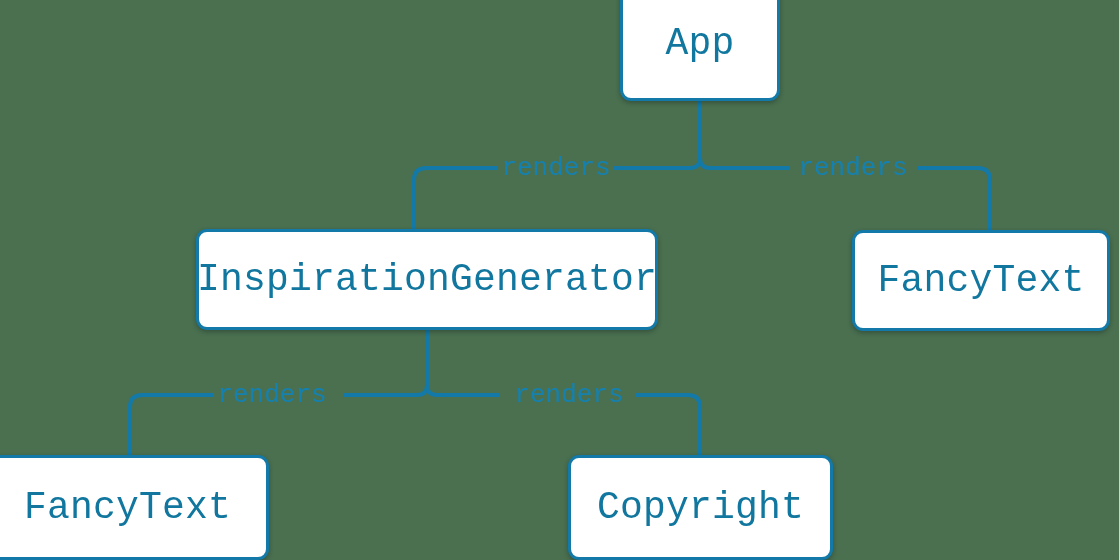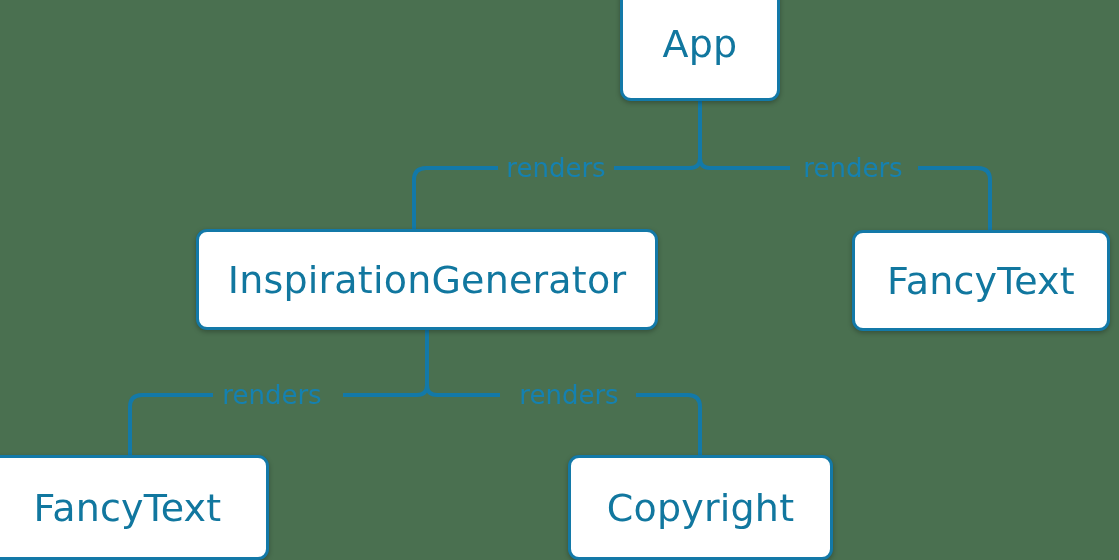--- a/index.html
+++ b/index.html
@@ -10,20 +10,21 @@
     width: 1119px;
     height: 560px;
     background: #4a7050;
     font-family: "DejaVu Sans", sans-serif;
     overflow: hidden;
   }
   #diagram {
     position: relative;
     width: 1119px;
     height: 510px;
+    font-family: Liberation Mono, monospace;
   }
   #edge-layer {
     position: absolute;
     left: 0;
     top: 0;
     width: 1119px;
     height: 560px;
   }
   .node {
     position: absolute;

